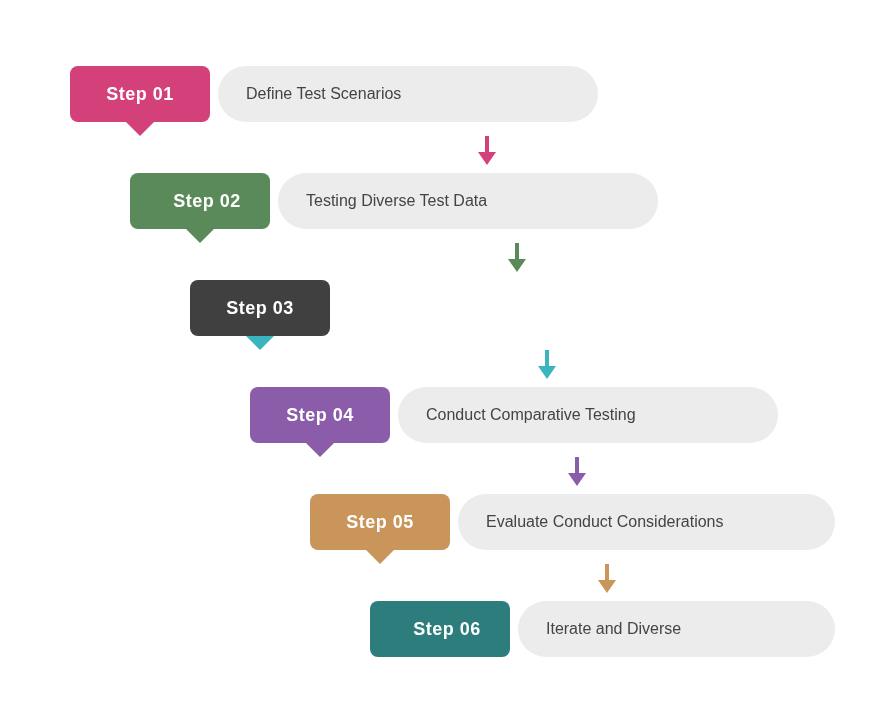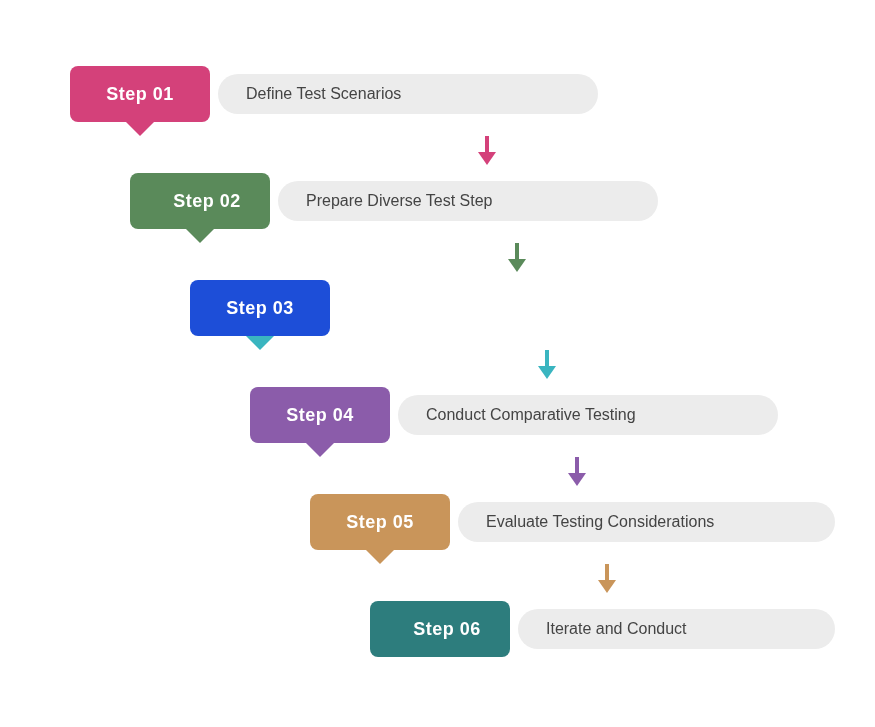--- a/index.html
+++ b/index.html
@@ -48,21 +48,21 @@
     }
 
     .step-label {
       color: white;
       font-weight: 700;
       font-size: 18px;
       letter-spacing: 0.5px;
     }
 
     .content-bubble {
-      height: 40px;
+      height: 56px;
       display: flex;
       align-items: center;
       padding: 0 28px;
       background: #ececec;
       border-radius: 30px;
       margin-left: 8px;
       flex: 1;
       max-width: 380px;
     }
 
@@ -102,31 +102,31 @@
         <div style="width: 0px; height: 0px; border-left: 9px solid transparent; border-right: 9px solid transparent; border-top: 13px solid rgb(212, 65, 122);"></div>
       </div>
     </div>
     <div class="row-wrapper" style="margin-left: 90px;">
       <div class="step-row-inner">
         <div class="step-badge" style="background-color: rgb(90, 138, 90); border-radius: 8px; position: relative; padding-left: 32px;">
           <div style="position: absolute; bottom: -14px; left: 50%; transform: translateX(-50%); width: 0px; height: 0px; border-left: 14px solid transparent; border-right: 14px solid transparent; border-top: 14px solid rgb(90, 138, 90); z-index: 3;"></div>
           <span class="step-label">Step 02</span>
         </div>
         <div class="content-bubble">
-          <span class="content-text">Prepare Diverse Test Step</span>
+          <span class="content-text">Testing Diverse Test Data</span>
         </div>
       </div>
       <div style="display: flex; flex-direction: column; align-items: center; margin-left: 68px; margin-top: 14px; margin-bottom: 4px;">
         <div style="width: 4px; height: 16px; background-color: rgb(90, 138, 90);"></div>
         <div style="width: 0px; height: 0px; border-left: 9px solid transparent; border-right: 9px solid transparent; border-top: 13px solid rgb(90, 138, 90);"></div>
       </div>
     </div>
     <div class="row-wrapper" style="margin-left: 150px;">
       <div class="step-row-inner">
-        <div class="step-badge" style="background-color: #1d4ed8; border-radius: 8px; position: relative;">
+        <div class="step-badge" style="background-color: #404040; border-radius: 8px; position: relative;">
           <div style="position: absolute; bottom: -14px; left: 50%; transform: translateX(-50%); width: 0px; height: 0px; border-left: 14px solid transparent; border-right: 14px solid transparent; border-top: 14px solid rgb(58, 181, 192); z-index: 3;"></div>
           <span class="step-label">Step 03</span>
         </div>
       </div>
       <div style="display: flex; flex-direction: column; align-items: center; margin-left: 68px; margin-top: 14px; margin-bottom: 4px;">
         <div style="width: 4px; height: 16px; background-color: rgb(58, 181, 192);"></div>
         <div style="width: 0px; height: 0px; border-left: 9px solid transparent; border-right: 9px solid transparent; border-top: 13px solid rgb(58, 181, 192);"></div>
       </div>
     </div>
     <div class="row-wrapper" style="margin-left: 210px;">
@@ -144,31 +144,31 @@
         <div style="width: 0px; height: 0px; border-left: 9px solid transparent; border-right: 9px solid transparent; border-top: 13px solid rgb(139, 92, 170);"></div>
       </div>
     </div>
     <div class="row-wrapper" style="margin-left: 270px;">
       <div class="step-row-inner">
         <div class="step-badge" style="background-color: rgb(201, 149, 90); border-radius: 8px; position: relative; justify-content: center;">
           <div style="position: absolute; bottom: -14px; left: 50%; transform: translateX(-50%); width: 0px; height: 0px; border-left: 14px solid transparent; border-right: 14px solid transparent; border-top: 14px solid rgb(201, 149, 90); z-index: 3;"></div>
           <span class="step-label">Step 05</span>
         </div>
         <div class="content-bubble">
-          <span class="content-text">Evaluate Testing Considerations</span>
+          <span class="content-text">Evaluate Conduct Considerations</span>
         </div>
       </div>
       <div style="display: flex; flex-direction: column; align-items: center; margin-left: 68px; margin-top: 14px; margin-bottom: 4px;">
         <div style="width: 4px; height: 16px; background-color: rgb(201, 149, 90);"></div>
         <div style="width: 0px; height: 0px; border-left: 9px solid transparent; border-right: 9px solid transparent; border-top: 13px solid rgb(201, 149, 90);"></div>
       </div>
     </div>
     <div class="row-wrapper" style="margin-left: 330px;">
       <div class="step-row-inner">
         <div class="step-badge" style="background-color: rgb(45, 125, 125); border-radius: 8px; position: relative; padding-left: 32px;">
           <span class="step-label">Step 06</span>
         </div>
         <div class="content-bubble">
-          <span class="content-text">Iterate and Conduct</span>
+          <span class="content-text">Iterate and Diverse</span>
         </div>
       </div>
     </div>
   </div>
 
 </body></html>

